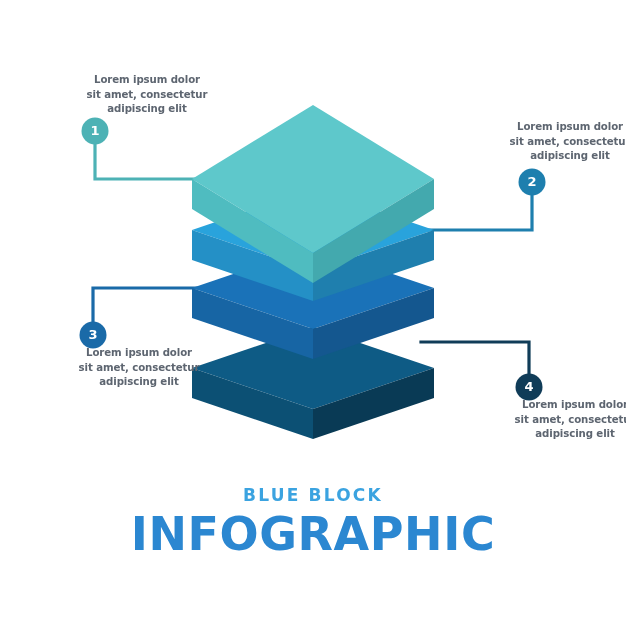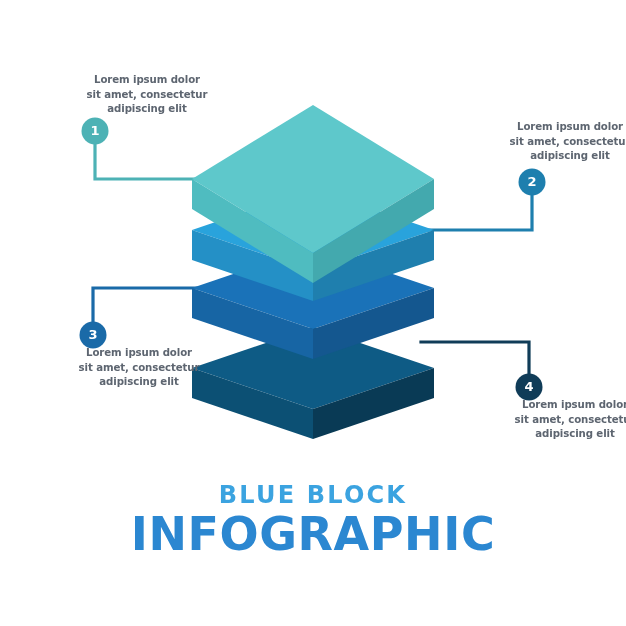--- a/index.html
+++ b/index.html
@@ -65,21 +65,21 @@
   
   .title-wrap {
     position: absolute;
     left: 0;
     top: 482px;
     width: 626px;
     text-align: center;
   }
   .title-top {
     font-family: "DejaVu Sans", sans-serif;
-    font-size: 24px;
+    font-size: 17px;
     font-weight: 700;
     letter-spacing: 2.2px;
     color: #3ba3e0;
     line-height: 26px;
   }
   .title-main {
     font-family: "DejaVu Sans", sans-serif;
     font-size: 46px;
     font-weight: 700;
     letter-spacing: 0.6px;

